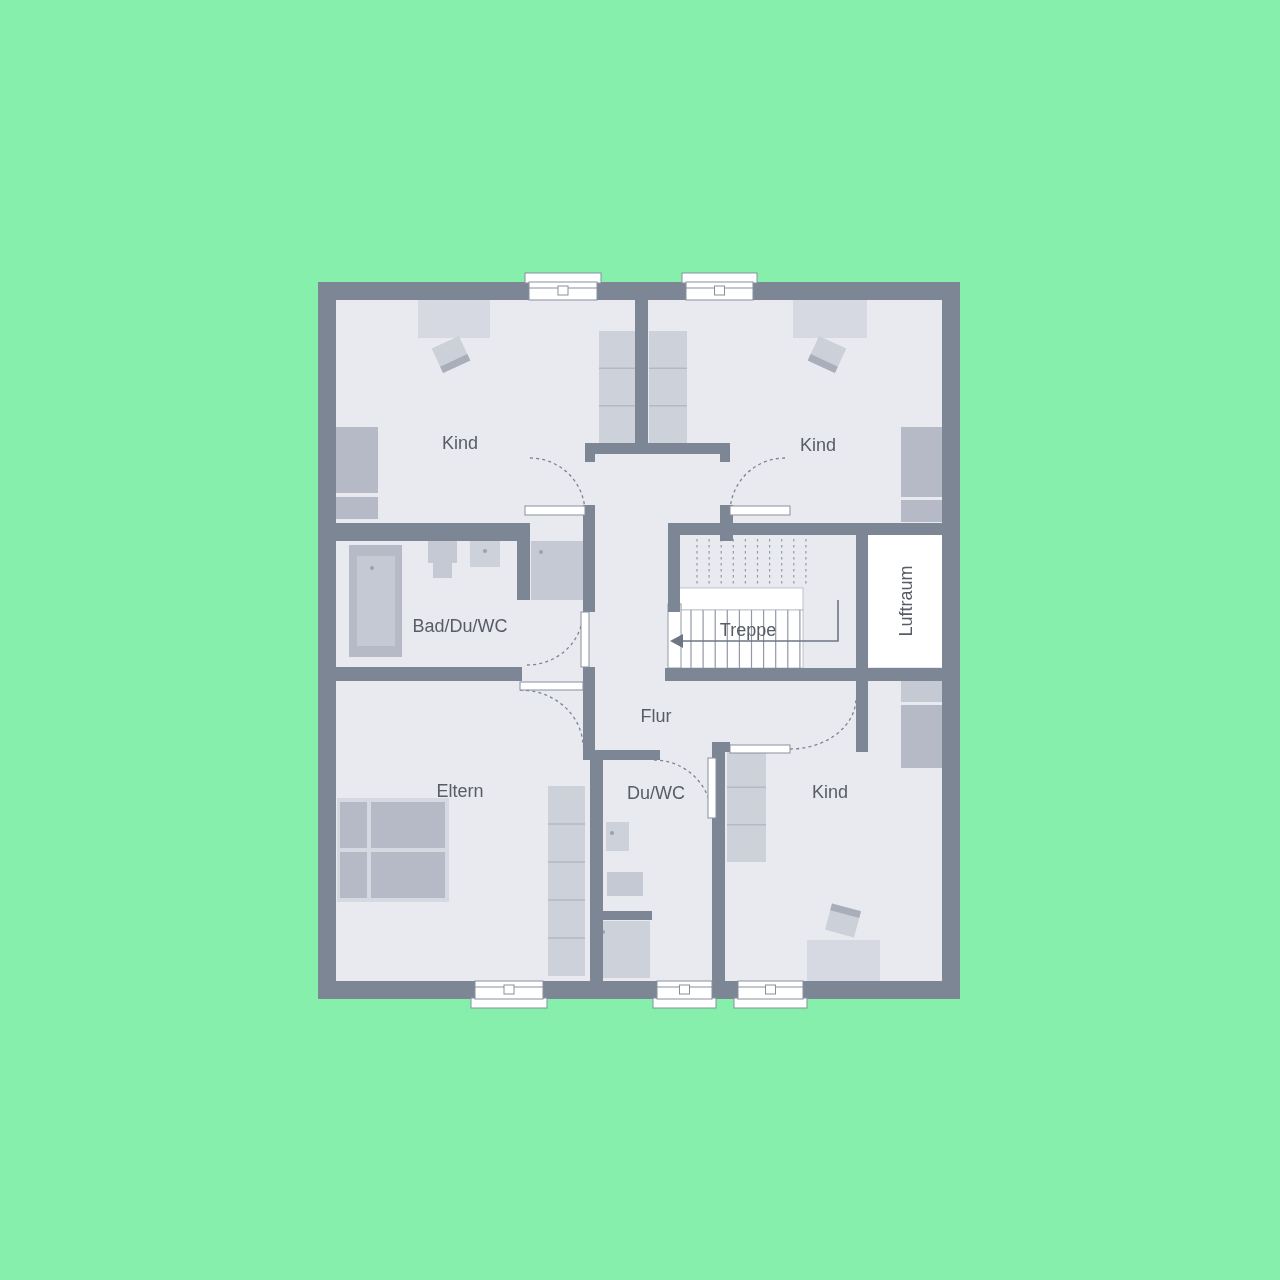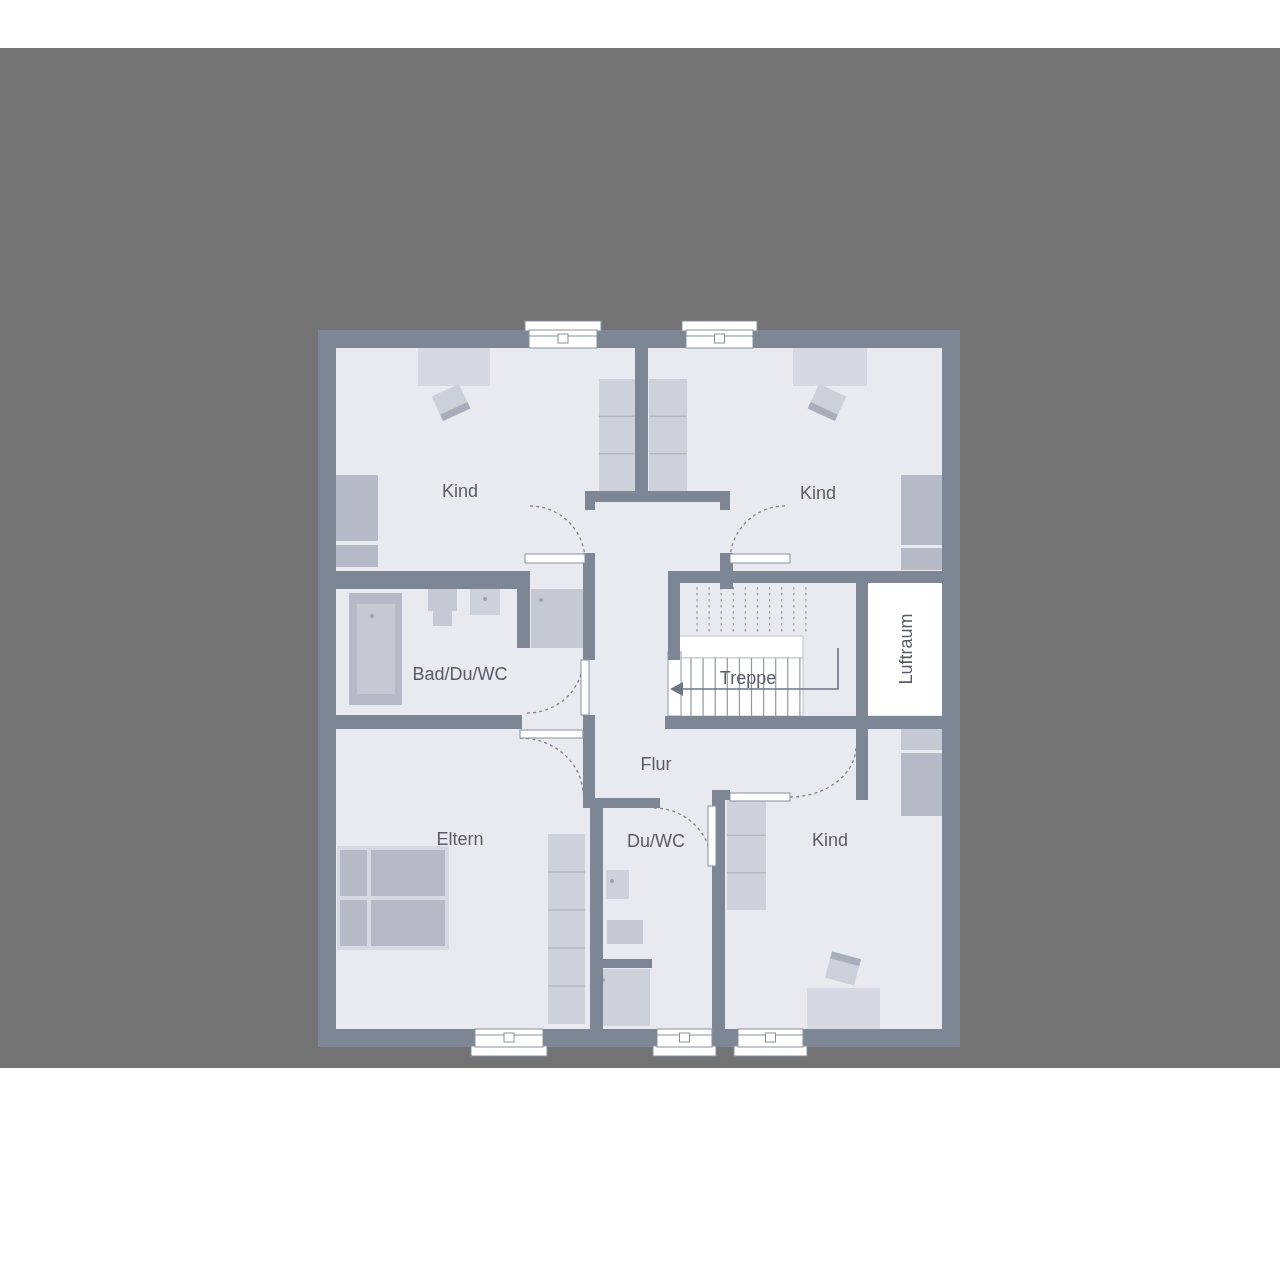--- a/index.html
+++ b/index.html
@@ -1,16 +1,16 @@
 <!DOCTYPE html>
 <html><head>
 <meta charset="utf-8">
 <style>
   html,body{margin:0;padding:0;background:#ffffff;}
-  .page{width:1280px;height:1020px;background:#737373;position:relative;overflow:hidden;margin-top:48px;}
+  .page{width:1280px;height:1280px;background:#86efac;position:relative;overflow:hidden;}
   svg{position:absolute;left:0;top:0;}
   svg text{font-family:"Liberation Sans","DejaVu Sans",sans-serif;font-size:18px;}
 </style>
 </head>
 <body>
 
 <div class="page">
   <svg id="plan" width="1280" height="1280" viewBox="0 0 1280 1280">
       <rect x="318" y="282" width="642" height="717" fill="#7d8695"></rect>
       <rect x="336" y="300" width="606" height="681" fill="#e8eaef"></rect>

